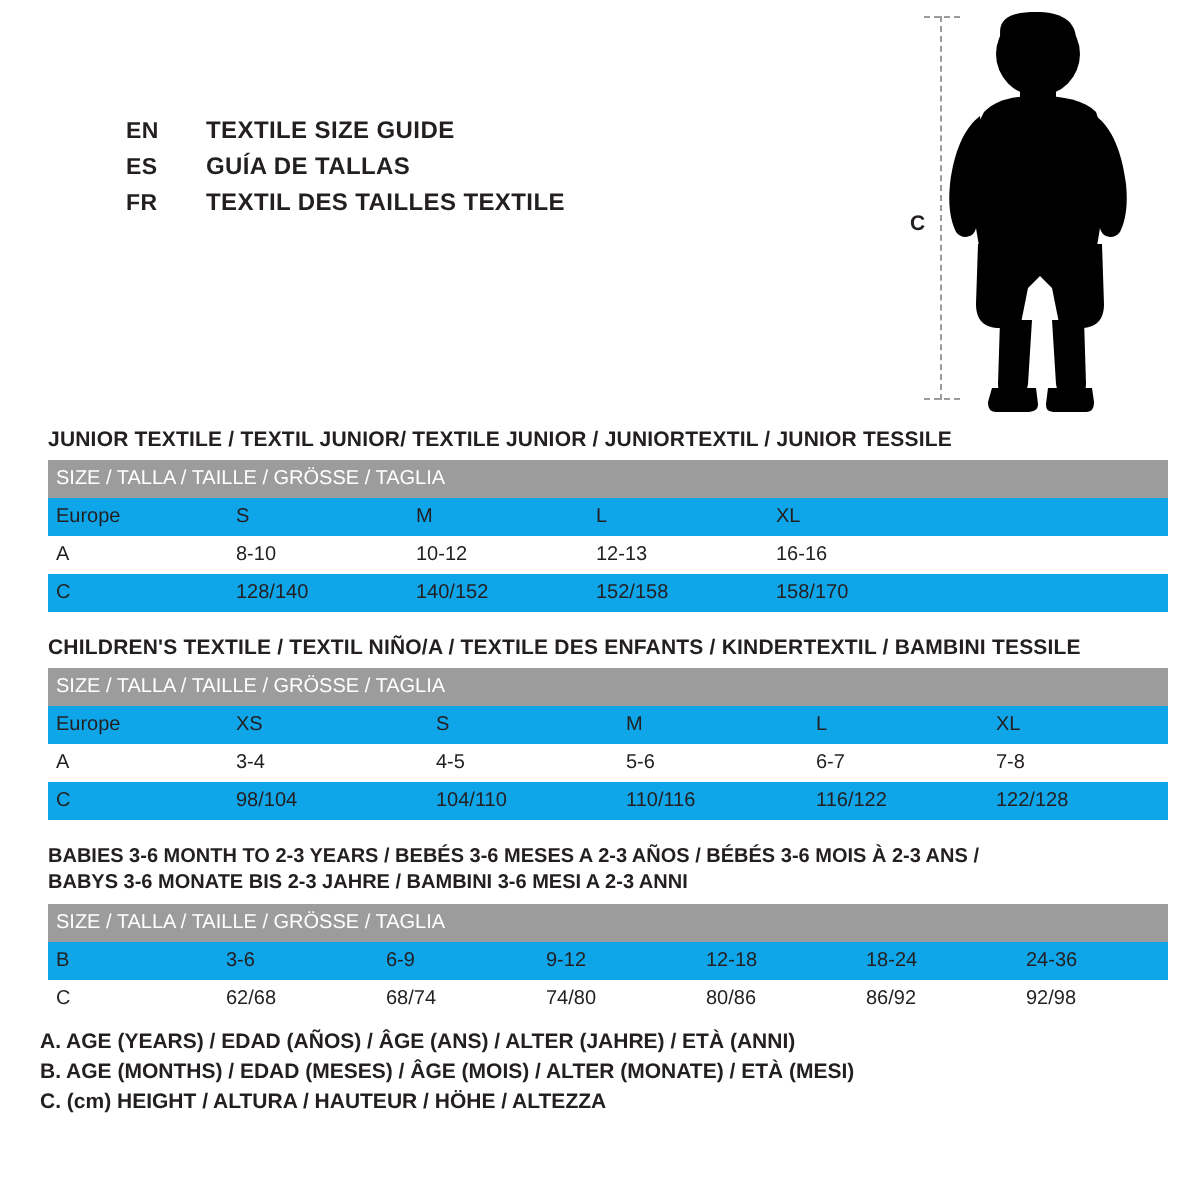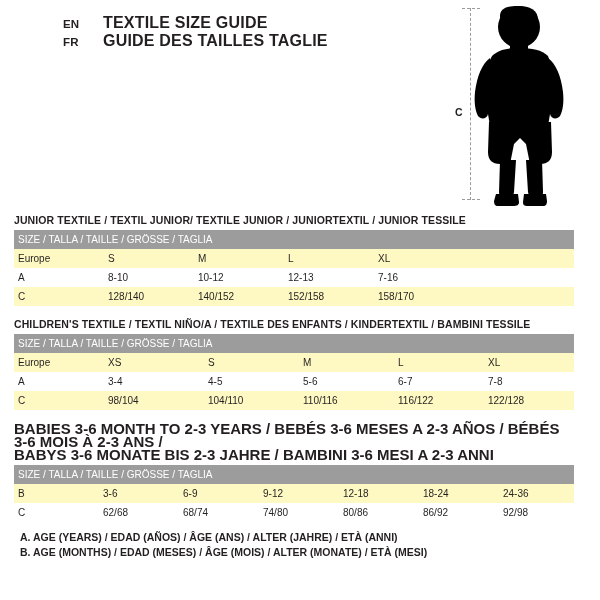--- a/index.html
+++ b/index.html
@@ -36,23 +36,24 @@
     line-height: 18px;
     padding-left: 43px;
   }
   .lang-code {
     width: 40px;
     font-size: 11.5px;
     font-weight: bold;
     letter-spacing: 0.2px;
   }
   .lang-text {
-    font-size: 16px;
+    font-size: 12px;
     font-weight: bold;
     letter-spacing: 0.2px;
+    margin-top: 42px;
   }
 
   
   .figure-area {
     position: absolute;
     left: 448px;
     top: 6px;
     width: 145px;
     height: 200px;
   }
@@ -84,31 +85,31 @@
     left: 462px;
     top: 199px;
     width: 18px;
     height: 0;
     border-top: 1px dashed #9b9b9b;
   }
 
   
   .section {
     position: absolute;
-    left: 14px;
+    left: 24px;
     width: 560px;
   }
   .section-title {
     font-size: 10.5px;
     font-weight: bold;
     margin-bottom: 4px;
     letter-spacing: 0.1px;
   }
   .multi-title {
-    font-size: 15px;
+    font-size: 10px;
     font-weight: bold;
     line-height: 13px;
     margin-bottom: 4px;
   }
   table.size {
     border-collapse: collapse;
     width: 560px;
     table-layout: fixed;
   }
   table.size td {
@@ -117,55 +118,59 @@
     height: 15px;
     vertical-align: middle;
   }
   tr.hdr td {
     background: #9c9c9c;
     color: #ffffff;
     font-weight: normal;
     font-size: 10px;
   }
   tr.shade td {
-    background: #fef9c3;
+    background: #0ea5e9;
   }
   tr.plain td {
     background: #ffffff;
   }
   td.lbl {
     padding-left: 4px;
   }
 
   
   .footnotes {
     position: absolute;
     left: 20px;
-    top: 530px;
+    top: 514px;
     width: 560px;
   }
   .footnote {
     font-size: 10.5px;
     font-weight: bold;
     line-height: 15px;
   }
 </style>
 </head>
 <body>
 
 <div class="page">
 
   <div class="lang-block">
     <div class="lang-row">
       <span class="lang-code">EN</span>
       <span class="lang-text">TEXTILE SIZE GUIDE</span>
     </div>
     <div class="lang-row">
+      <span class="lang-code">ES</span>
+      <span class="lang-text">GUÍA DE TALLAS</span>
+    </div>
+    <div class="lang-row">
       <span class="lang-code">FR</span>
-      <span class="lang-text">GUIDE DES TAILLES TAGLIE</span>
+      <span class="lang-text">TEXTIL DES TAILLES TEXTILE</span>
     </div>
   </div>
 
   <div class="dash-line"></div>
   <div class="dash-top"></div>
   <div class="dash-bottom"></div>
   <div class="c-label">C</div>
 
   <div class="figure-area">
     <svg width="145" height="200" viewBox="0 0 145 200" xmlns="http://www.w3.org/2000/svg">
@@ -224,21 +229,21 @@
           <td>M</td>
           <td>L</td>
           <td>XL</td>
           <td></td>
         </tr>
         <tr class="plain">
           <td class="lbl">A</td>
           <td>8-10</td>
           <td>10-12</td>
           <td>12-13</td>
-          <td>7-16</td>
+          <td>16-16</td>
           <td></td>
         </tr>
         <tr class="shade">
           <td class="lbl">C</td>
           <td>128/140</td>
           <td>140/152</td>
           <td>152/158</td>
           <td>158/170</td>
           <td></td>
         </tr>
@@ -324,15 +329,16 @@
           <td>86/92</td>
           <td>92/98</td>
         </tr>
       </tbody>
     </table>
   </div>
 
   <div class="footnotes">
     <div class="footnote">A. AGE (YEARS) / EDAD (AÑOS) / ÂGE (ANS) / ALTER (JAHRE) / ETÀ (ANNI)</div>
     <div class="footnote">B. AGE (MONTHS) / EDAD (MESES) / ÂGE (MOIS) / ALTER (MONATE) / ETÀ (MESI)</div>
+    <div class="footnote">C. (cm) HEIGHT / ALTURA / HAUTEUR / HÖHE / ALTEZZA</div>
   </div>
 
 </div>
 
 </body></html>

